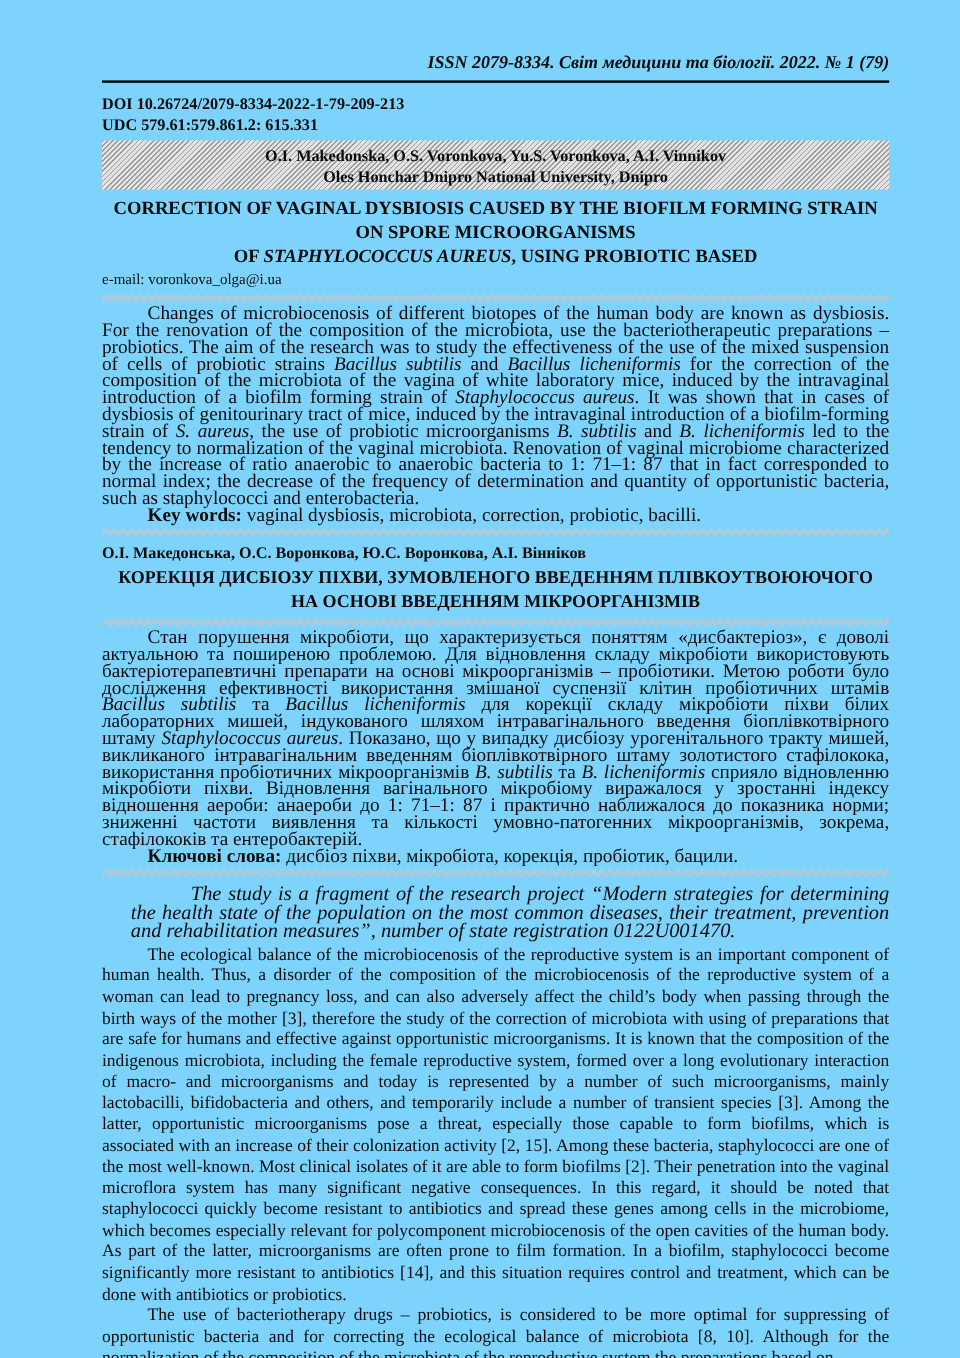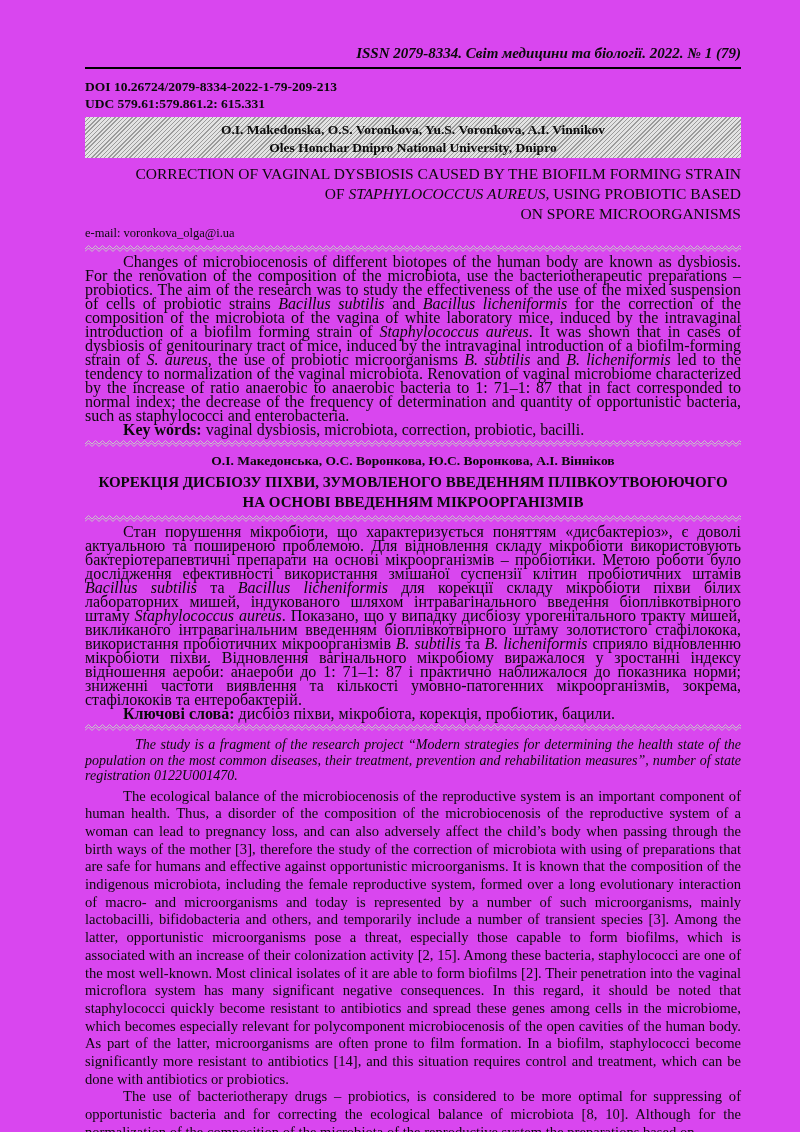--- a/index.html
+++ b/index.html
@@ -1,47 +1,47 @@
 <!DOCTYPE html>
 <html><head>
 <meta charset="utf-8">
 <style>
   * { margin:0; padding:0; box-sizing:border-box; }
   html,body { width:800px; background:#ffffff; }
   .sheet {
     position:relative; width:800px; height:1132px; overflow:hidden;
-    background:#d946ef; color:#0a0a0a;
+    background:#7dd3fc; color:#0a0a0a;
     font-family:"Liberation Serif","DejaVu Serif",serif;
   }
   .content { position:absolute; left:85px; top:44px; width:656px; }
 
   .issn-line {
     text-align:right; font-weight:bold; font-style:italic;
     font-size:15px; line-height:19px; padding-bottom:4px;
     border-bottom:2.5px solid #000; margin-bottom:9px;
   }
   .doi-line, .udc-line { font-weight:bold; font-size:13.5px; line-height:17px; }
 
   .hatch {
     margin-top:5px; padding:4px 0 1px; text-align:center;
     font-weight:bold; font-size:13.5px; line-height:18px;
     background:repeating-linear-gradient(135deg,#9b9b9b 0 1px,#e3e3e3 1px 3px);
   }
 
-  .title-en { margin-top:6px; text-align:right; font-weight:normal; font-size:15.5px; line-height:20px; }
+  .title-en { margin-top:6px; text-align:center; font-weight:bold; font-size:15.5px; line-height:20px; }
   .email { font-size:12.5px; line-height:17px; margin-top:1px; }
 
   svg.zz { display:block; margin:2px 0; }
 
   .abs { font-size:16px; line-height:14px; text-align:justify; text-indent:38px; }
 
-  .ua-authors { margin-top:4px; text-align:center; font-weight:bold; font-size:13.5px; line-height:17px; }
+  .ua-authors { margin-top:4px; text-align:left; font-weight:bold; font-size:13.5px; line-height:17px; }
   .title-ua { margin-top:3px; text-align:center; font-weight:bold; font-size:15px; line-height:20px; }
 
-  .note { margin-top:5px; font-style:italic; font-size:14px; line-height:15.5px; text-align:justify; text-indent:50px; }
+  .note { margin-top:5px; font-style:italic; font-size:17px; line-height:15.5px; text-align:justify; text-indent:50px;margin-left:24px; }
 
   .body-text { margin-top:4px; }
   .body-text p { font-size:14.6px; line-height:17.7px; text-align:justify; text-indent:38px; }
 
   .footer { position:relative; margin-top:9px; height:44px; }
   .copyright { padding-left:47px; font-size:13px; line-height:16px; }
   .pagenum { position:absolute; top:12px; left:16px; width:100%; text-align:center; font-size:17.5px; }
 
   span.it { font-style:italic; }
   span.bd { font-weight:bold; }
@@ -57,22 +57,22 @@
     <div class="doi-line">DOI 10.26724/2079-8334-2022-1-79-209-213</div>
     <div class="udc-line">UDC 579.61:579.861.2: 615.331</div>
 
     <div class="hatch">
       <div>O.I. Makedonska, O.S. Voronkova, Yu.S. Voronkova, A.I. Vinnikov</div>
       <div>Oles Honchar Dnipro National University, Dnipro</div>
     </div>
 
     <h1 class="title-en">
       <div><span>CORRECTION OF VAGINAL DYSBIOSIS CAUSED BY THE BIOFILM FORMING STRAIN</span></div>
+      <div><span>ON SPORE MICROORGANISMS</span></div>
       <div><span>OF </span><span class="it">STAPHYLOCOCCUS AUREUS</span><span>, USING PROBIOTIC BASED</span></div>
-      <div><span>ON SPORE MICROORGANISMS</span></div>
     </h1>
 
     <div class="email">e-mail: voronkova_olga@i.ua</div>
 
     <svg class="zz" width="656" height="9" aria-hidden="true">
       <path class="zz-a" fill="none" stroke="#c7c7c7" stroke-width="1" d="M0 5 L3.5 1.5 L7 5 L10.5 1.5 L14 5 L17.5 1.5 L21 5 L24.5 1.5 L28 5 L31.5 1.5 L35 5 L38.5 1.5 L42 5 L45.5 1.5 L49 5 L52.5 1.5 L56 5 L59.5 1.5 L63 5 L66.5 1.5 L70 5 L73.5 1.5 L77 5 L80.5 1.5 L84 5 L87.5 1.5 L91 5 L94.5 1.5 L98 5 L101.5 1.5 L105 5 L108.5 1.5 L112 5 L115.5 1.5 L119 5 L122.5 1.5 L126 5 L129.5 1.5 L133 5 L136.5 1.5 L140 5 L143.5 1.5 L147 5 L150.5 1.5 L154 5 L157.5 1.5 L161 5 L164.5 1.5 L168 5 L171.5 1.5 L175 5 L178.5 1.5 L182 5 L185.5 1.5 L189 5 L192.5 1.5 L196 5 L199.5 1.5 L203 5 L206.5 1.5 L210 5 L213.5 1.5 L217 5 L220.5 1.5 L224 5 L227.5 1.5 L231 5 L234.5 1.5 L238 5 L241.5 1.5 L245 5 L248.5 1.5 L252 5 L255.5 1.5 L259 5 L262.5 1.5 L266 5 L269.5 1.5 L273 5 L276.5 1.5 L280 5 L283.5 1.5 L287 5 L290.5 1.5 L294 5 L297.5 1.5 L301 5 L304.5 1.5 L308 5 L311.5 1.5 L315 5 L318.5 1.5 L322 5 L325.5 1.5 L329 5 L332.5 1.5 L336 5 L339.5 1.5 L343 5 L346.5 1.5 L350 5 L353.5 1.5 L357 5 L360.5 1.5 L364 5 L367.5 1.5 L371 5 L374.5 1.5 L378 5 L381.5 1.5 L385 5 L388.5 1.5 L392 5 L395.5 1.5 L399 5 L402.5 1.5 L406 5 L409.5 1.5 L413 5 L416.5 1.5 L420 5 L423.5 1.5 L427 5 L430.5 1.5 L434 5 L437.5 1.5 L441 5 L444.5 1.5 L448 5 L451.5 1.5 L455 5 L458.5 1.5 L462 5 L465.5 1.5 L469 5 L472.5 1.5 L476 5 L479.5 1.5 L483 5 L486.5 1.5 L490 5 L493.5 1.5 L497 5 L500.5 1.5 L504 5 L507.5 1.5 L511 5 L514.5 1.5 L518 5 L521.5 1.5 L525 5 L528.5 1.5 L532 5 L535.5 1.5 L539 5 L542.5 1.5 L546 5 L549.5 1.5 L553 5 L556.5 1.5 L560 5 L563.5 1.5 L567 5 L570.5 1.5 L574 5 L577.5 1.5 L581 5 L584.5 1.5 L588 5 L591.5 1.5 L595 5 L598.5 1.5 L602 5 L605.5 1.5 L609 5 L612.5 1.5 L616 5 L619.5 1.5 L623 5 L626.5 1.5 L630 5 L633.5 1.5 L637 5 L640.5 1.5 L644 5 L647.5 1.5 L651 5 L654.5 1.5 L658 5"></path>
       <path class="zz-b" fill="none" stroke="#c7c7c7" stroke-width="1" d="M0 7.5 L3.5 4 L7 7.5 L10.5 4 L14 7.5 L17.5 4 L21 7.5 L24.5 4 L28 7.5 L31.5 4 L35 7.5 L38.5 4 L42 7.5 L45.5 4 L49 7.5 L52.5 4 L56 7.5 L59.5 4 L63 7.5 L66.5 4 L70 7.5 L73.5 4 L77 7.5 L80.5 4 L84 7.5 L87.5 4 L91 7.5 L94.5 4 L98 7.5 L101.5 4 L105 7.5 L108.5 4 L112 7.5 L115.5 4 L119 7.5 L122.5 4 L126 7.5 L129.5 4 L133 7.5 L136.5 4 L140 7.5 L143.5 4 L147 7.5 L150.5 4 L154 7.5 L157.5 4 L161 7.5 L164.5 4 L168 7.5 L171.5 4 L175 7.5 L178.5 4 L182 7.5 L185.5 4 L189 7.5 L192.5 4 L196 7.5 L199.5 4 L203 7.5 L206.5 4 L210 7.5 L213.5 4 L217 7.5 L220.5 4 L224 7.5 L227.5 4 L231 7.5 L234.5 4 L238 7.5 L241.5 4 L245 7.5 L248.5 4 L252 7.5 L255.5 4 L259 7.5 L262.5 4 L266 7.5 L269.5 4 L273 7.5 L276.5 4 L280 7.5 L283.5 4 L287 7.5 L290.5 4 L294 7.5 L297.5 4 L301 7.5 L304.5 4 L308 7.5 L311.5 4 L315 7.5 L318.5 4 L322 7.5 L325.5 4 L329 7.5 L332.5 4 L336 7.5 L339.5 4 L343 7.5 L346.5 4 L350 7.5 L353.5 4 L357 7.5 L360.5 4 L364 7.5 L367.5 4 L371 7.5 L374.5 4 L378 7.5 L381.5 4 L385 7.5 L388.5 4 L392 7.5 L395.5 4 L399 7.5 L402.5 4 L406 7.5 L409.5 4 L413 7.5 L416.5 4 L420 7.5 L423.5 4 L427 7.5 L430.5 4 L434 7.5 L437.5 4 L441 7.5 L444.5 4 L448 7.5 L451.5 4 L455 7.5 L458.5 4 L462 7.5 L465.5 4 L469 7.5 L472.5 4 L476 7.5 L479.5 4 L483 7.5 L486.5 4 L490 7.5 L493.5 4 L497 7.5 L500.5 4 L504 7.5 L507.5 4 L511 7.5 L514.5 4 L518 7.5 L521.5 4 L525 7.5 L528.5 4 L532 7.5 L535.5 4 L539 7.5 L542.5 4 L546 7.5 L549.5 4 L553 7.5 L556.5 4 L560 7.5 L563.5 4 L567 7.5 L570.5 4 L574 7.5 L577.5 4 L581 7.5 L584.5 4 L588 7.5 L591.5 4 L595 7.5 L598.5 4 L602 7.5 L605.5 4 L609 7.5 L612.5 4 L616 7.5 L619.5 4 L623 7.5 L626.5 4 L630 7.5 L633.5 4 L637 7.5 L640.5 4 L644 7.5 L647.5 4 L651 7.5 L654.5 4 L658 7.5"></path>
     </svg>
 
     <p class="abs"><span>Changes of microbiocenosis of different biotopes of the human body are known as dysbiosis. For the renovation of the composition of the microbiota, use the bacteriotherapeutic preparations – probiotics. The aim of the research was to study the effectiveness of the use of the mixed suspension of cells of probiotic strains </span><span class="it">Bacillus subtilis</span><span> and </span><span class="it">Bacillus licheniformis</span><span> for the correction of the composition of the microbiota of the vagina of white laboratory mice, induced by the intravaginal introduction of a biofilm forming strain of </span><span class="it">Staphylococcus aureus</span><span>. It was shown that in cases of dysbiosis of genitourinary tract of mice, induced by the intravaginal introduction of a biofilm-forming strain of </span><span class="it">S. aureus</span><span>, the use of probiotic microorganisms </span><span class="it">B. subtilis</span><span> and </span><span class="it">B. licheniformis</span><span> led to the tendency to normalization of the vaginal microbiota. Renovation of vaginal microbiome characterized by the increase of ratio anaerobic to anaerobic bacteria to 1: 71–1: 87 that in fact corresponded to normal index; the decrease of the frequency of determination and quantity of opportunistic bacteria, such as staphylococci and enterobacteria.</span></p>

